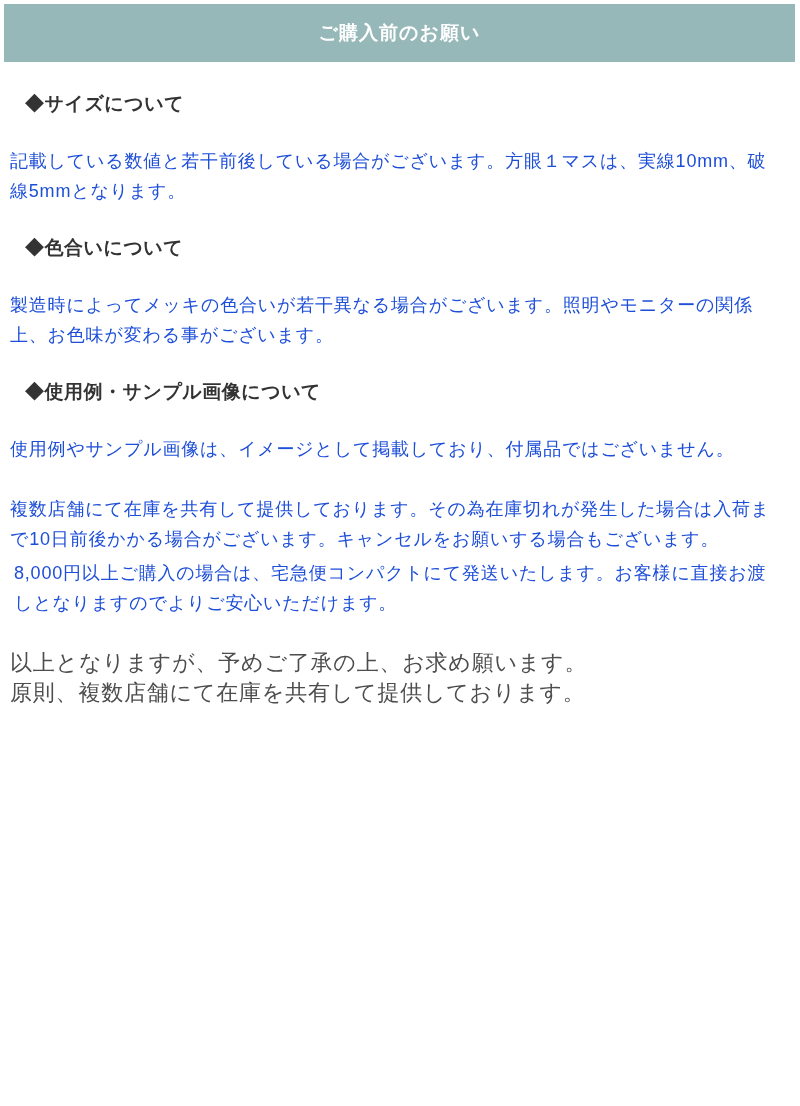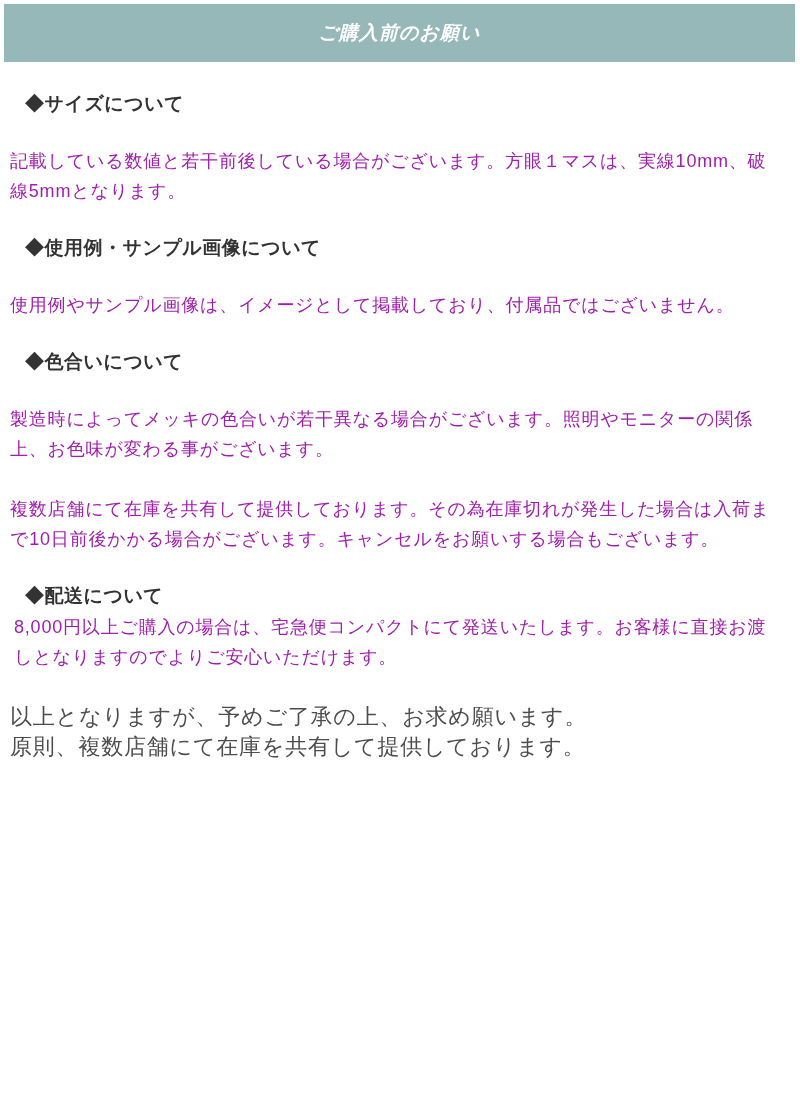--- a/index.html
+++ b/index.html
@@ -16,39 +16,38 @@
   .header-bar {
     margin: 4px 5px 0 4px;
     height: 58px;
     background: #97b8b8;
     color: #ffffff;
     font-size: 19px;
     font-weight: bold;
     line-height: 58px;
     text-align: center;
     letter-spacing: 1px;
-    font-style: italic;
   }
   .content {
     width: 770px;
     padding-left: 10px;
   }
   .sec-heading {
     margin: 30px 0 0 15px;
     font-size: 19px;
     line-height: 24px;
     font-weight: bold;
     color: #333333;
     letter-spacing: 0.5px;
   }
   .para {
     margin: 30px 0 0 0;
     font-size: 18px;
     line-height: 30px;
-    color: #a21caf;
+    color: #1d4ed8;
     letter-spacing: 0.8px;
     text-align: left;
   }
   .para.cont {
     margin: 4px;
   }
   .footer-line {
     font-size: 22px;
     line-height: 30px;
     color: #4d4d4d;
@@ -66,36 +65,35 @@
 </div>
 
 <div class="content">
 
   <section>
     <h3 class="sec-heading">◆サイズについて</h3>
     <p class="para">記載している数値と若干前後している場合がございます。方眼１マスは、実線10mm、破線5mmとなります。</p>
   </section>
 
   <section>
-    <h3 class="sec-heading">◆使用例・サンプル画像について</h3>
-    <p class="para">使用例やサンプル画像は、イメージとして掲載しており、付属品ではございません。</p>
+    <h3 class="sec-heading">◆色合いについて</h3>
+    <p class="para">製造時によってメッキの色合いが若干異なる場合がございます。照明やモニターの関係上、お色味が変わる事がございます。</p>
   </section>
 
   <section>
-    <h3 class="sec-heading">◆色合いについて</h3>
-    <p class="para">製造時によってメッキの色合いが若干異なる場合がございます。照明やモニターの関係上、お色味が変わる事がございます。</p>
+    <h3 class="sec-heading">◆使用例・サンプル画像について</h3>
+    <p class="para">使用例やサンプル画像は、イメージとして掲載しており、付属品ではございません。</p>
   </section>
 
 
   <section>
     <p class="para">複数店舗にて在庫を共有して提供しております。その為在庫切れが発生した場合は入荷まで10日前後かかる場合がございます。キャンセルをお願いする場合もございます。</p>
   </section>
 
   <section>
-    <h3 class="sec-heading">◆配送について</h3>
     <p class="para cont">8,000円以上ご購入の場合は、宅急便コンパクトにて発送いたします。お客様に直接お渡しとなりますのでよりご安心いただけます。</p>
   </section>
 
   <div class="footer-block">
     <div class="footer-line">以上となりますが、予めご了承の上、お求め願います。</div>
     <div class="footer-line">原則、複数店舗にて在庫を共有して提供しております。</div>
   </div>
 
 </div>
 

